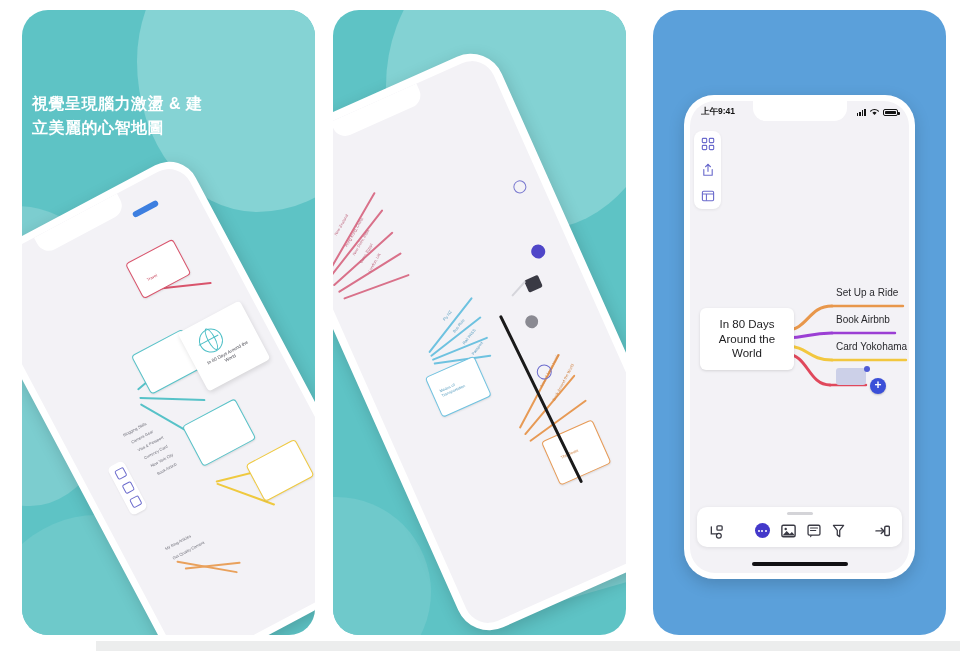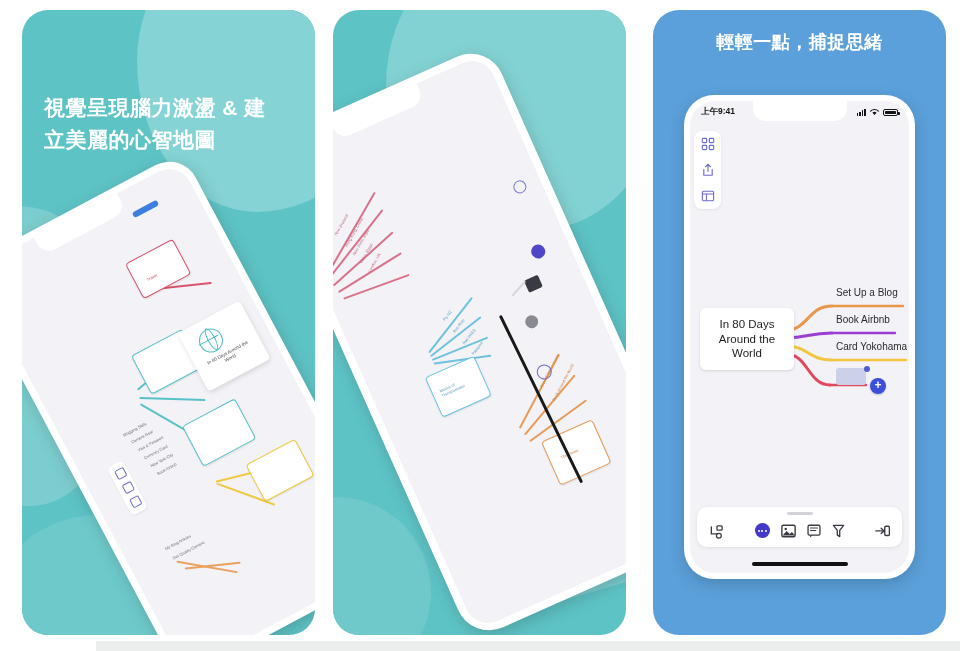--- a/index.html
+++ b/index.html
@@ -88,24 +88,24 @@
   
   .headline {
     position: absolute;
     color: #ffffff;
     font-weight: bold;
     letter-spacing: 0.5px;
     z-index: 6;
     white-space: pre-line;
   }
   #panel-1 .headline {
-    left: 22px;
+    left: 10px;
     top: 82px;
     width: 250px;
-    font-size: 21px;
+    font-size: 16px;
     line-height: 1.52;
   }
   #panel-3 .headline {
     left: 0; right: 0;
     top: 20px;
     text-align: center;
     font-size: 18px;
   }
 
   
@@ -518,21 +518,20 @@
           <div class="mini-ic" style="left:170px; top:258px; width:13px; height:13px; background:#8a8a92; border-radius:50%;"></div>
           <div class="mini-ic" style="left:160px; top:308px; width:13px; height:13px; border:1.2px solid #6c6ccd; border-radius:50%;"></div>
 
           <div style="position:absolute; left:168px; top:228px; width:20px; height:2px; background:#d5d5db; border-radius:2px; transform:rotate(-24deg);"></div>
         </div>
       </div>
     </div>
   </div>
 
   <div class="panel" id="panel-3">
-    <div class="headline">輕輕一點，捕捉思緒</div>
 
     <div class="phone-shell" id="phone-3">
       <div class="phone-screen">
         <div class="notch"></div>
 
         <div class="status-bar">
           <div>上午9:41</div>
           <div class="status-icons">
             <div class="sig-bars">
                 <i></i>
@@ -574,21 +573,21 @@
             <path d="M96 60 C118 60 118 74 142 74" stroke="#f2c73f" stroke-width="3" fill="none" stroke-linecap="round"></path>
             <path d="M96 68 C118 68 118 99 140 99" stroke="#e0485c" stroke-width="3" fill="none" stroke-linecap="round"></path>
             <path d="M142 20 L213 20" stroke="#e8974b" stroke-width="2.4" stroke-linecap="round"></path>
             <path d="M142 47 L205 47" stroke="#9b3fd4" stroke-width="2.4" stroke-linecap="round"></path>
             <path d="M142 74 L216 74" stroke="#f2c73f" stroke-width="2.4" stroke-linecap="round"></path>
             <path d="M140 99 L176 99" stroke="#e0485c" stroke-width="2.4" stroke-linecap="round"></path>
           </svg>
 
           <div class="root-node">In 80 Days Around the World</div>
 
-          <div class="branch-label" style="left:146px; top:1px;">Set Up a Blog</div>
+          <div class="branch-label" style="left:146px; top:1px;">Set Up a Ride</div>
           <div class="branch-label" style="left:146px; top:28px;">Book Airbnb</div>
           <div class="branch-label" style="left:146px; top:55px;">Card Yokohama</div>
 
           <div class="child-box" style="left:146px; top:82px;"></div>
           <div class="child-dot" style="left:174px; top:80px;"></div>
           <div class="plus-btn" style="left:180px; top:92px;">+</div>
         </div>
 
         <div class="bottom-bar">
           <div class="bb-grip"></div>

